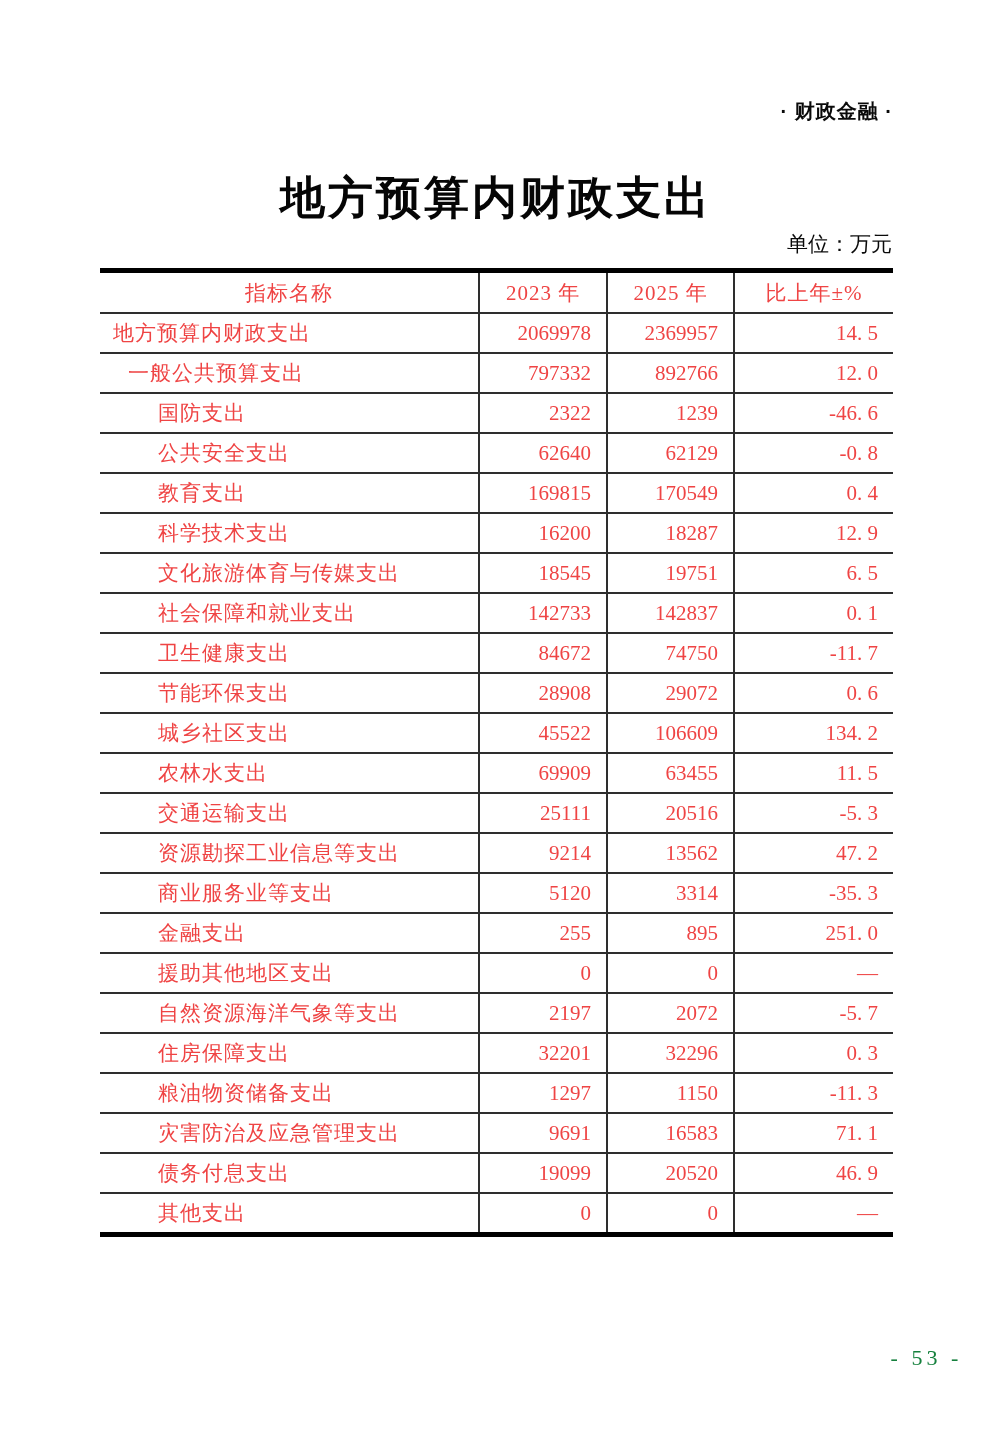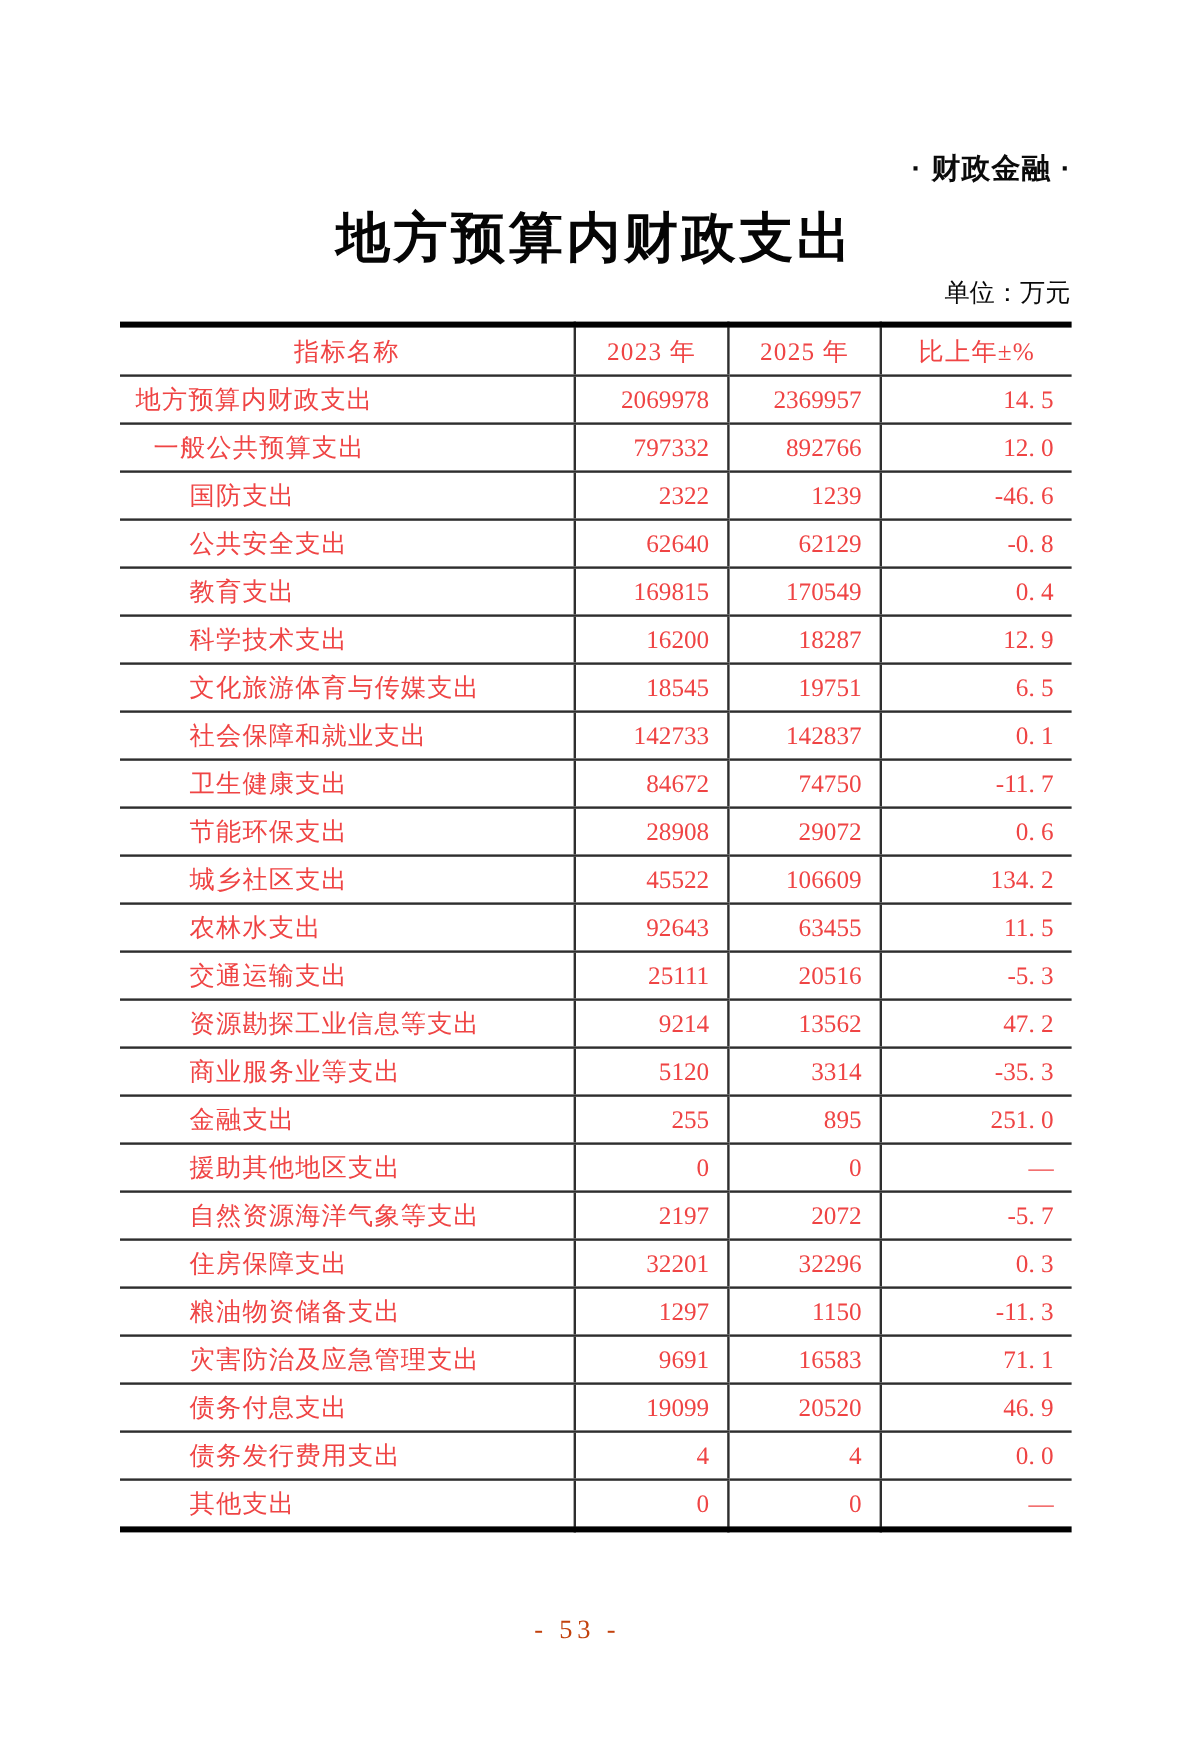--- a/index.html
+++ b/index.html
@@ -7,25 +7,25 @@
     position: relative;
     width: 992px;
     height: 1452px;
     background: #ffffff;
     color: #000;
     font-family: "Liberation Serif", "DejaVu Serif", serif;
     overflow: hidden;
   }
   .section-label {
     position: absolute;
-    top: 124px;
+    top: 98px;
     right: 99px;
     font-family: "Liberation Sans", "DejaVu Sans", sans-serif;
     font-weight: bold;
-    font-size: 24px;
+    font-size: 20px;
     letter-spacing: 1px;
     color: #0a0a0a;
   }
   .doc-title {
     position: absolute;
     top: 168px;
     left: 0;
     width: 100%;
     margin: 0;
     text-align: center;
@@ -80,24 +80,24 @@
   td.c-num {
     text-align: right;
     padding-right: 15px;
     font-variant-numeric: lining-nums;
   }
   .page-footer {
     position: absolute;
     top: 1345px;
     left: 0;
     width: 97%;
-    text-align: center;
+    text-align: right;
     font-size: 22px;
     letter-spacing: 4px;
-    color: #c2410c;
+    color: #15803d;
     font-family: Liberation Serif, serif;
   }
 </style>
 </head>
 <body>
 
 <div class="page">
 
   <div class="section-label">· 财政金融 ·</div>
 
@@ -183,21 +183,21 @@
     <td class="c-num">0. 6</td>
   </tr>
           <tr class="indent-2">
     <td class="c-label">城乡社区支出</td>
     <td class="c-num">45522</td>
     <td class="c-num">106609</td>
     <td class="c-num">134. 2</td>
   </tr>
           <tr class="indent-2">
     <td class="c-label">农林水支出</td>
-    <td class="c-num">92643</td>
+    <td class="c-num">69909</td>
     <td class="c-num">63455</td>
     <td class="c-num">11. 5</td>
   </tr>
           <tr class="indent-2">
     <td class="c-label">交通运输支出</td>
     <td class="c-num">25111</td>
     <td class="c-num">20516</td>
     <td class="c-num">-5. 3</td>
   </tr>
           <tr class="indent-2">
@@ -248,26 +248,20 @@
     <td class="c-num">16583</td>
     <td class="c-num">71. 1</td>
   </tr>
           <tr class="indent-2">
     <td class="c-label">债务付息支出</td>
     <td class="c-num">19099</td>
     <td class="c-num">20520</td>
     <td class="c-num">46. 9</td>
   </tr>
           <tr class="indent-2">
-    <td class="c-label">债务发行费用支出</td>
-    <td class="c-num">4</td>
-    <td class="c-num">4</td>
-    <td class="c-num">0. 0</td>
-  </tr>
-          <tr class="indent-2">
     <td class="c-label">其他支出</td>
     <td class="c-num">0</td>
     <td class="c-num">0</td>
     <td class="c-num">—</td>
   </tr>
         </tbody>
     </table>
   </div>
 
   <div class="page-footer">- 53 -</div>

